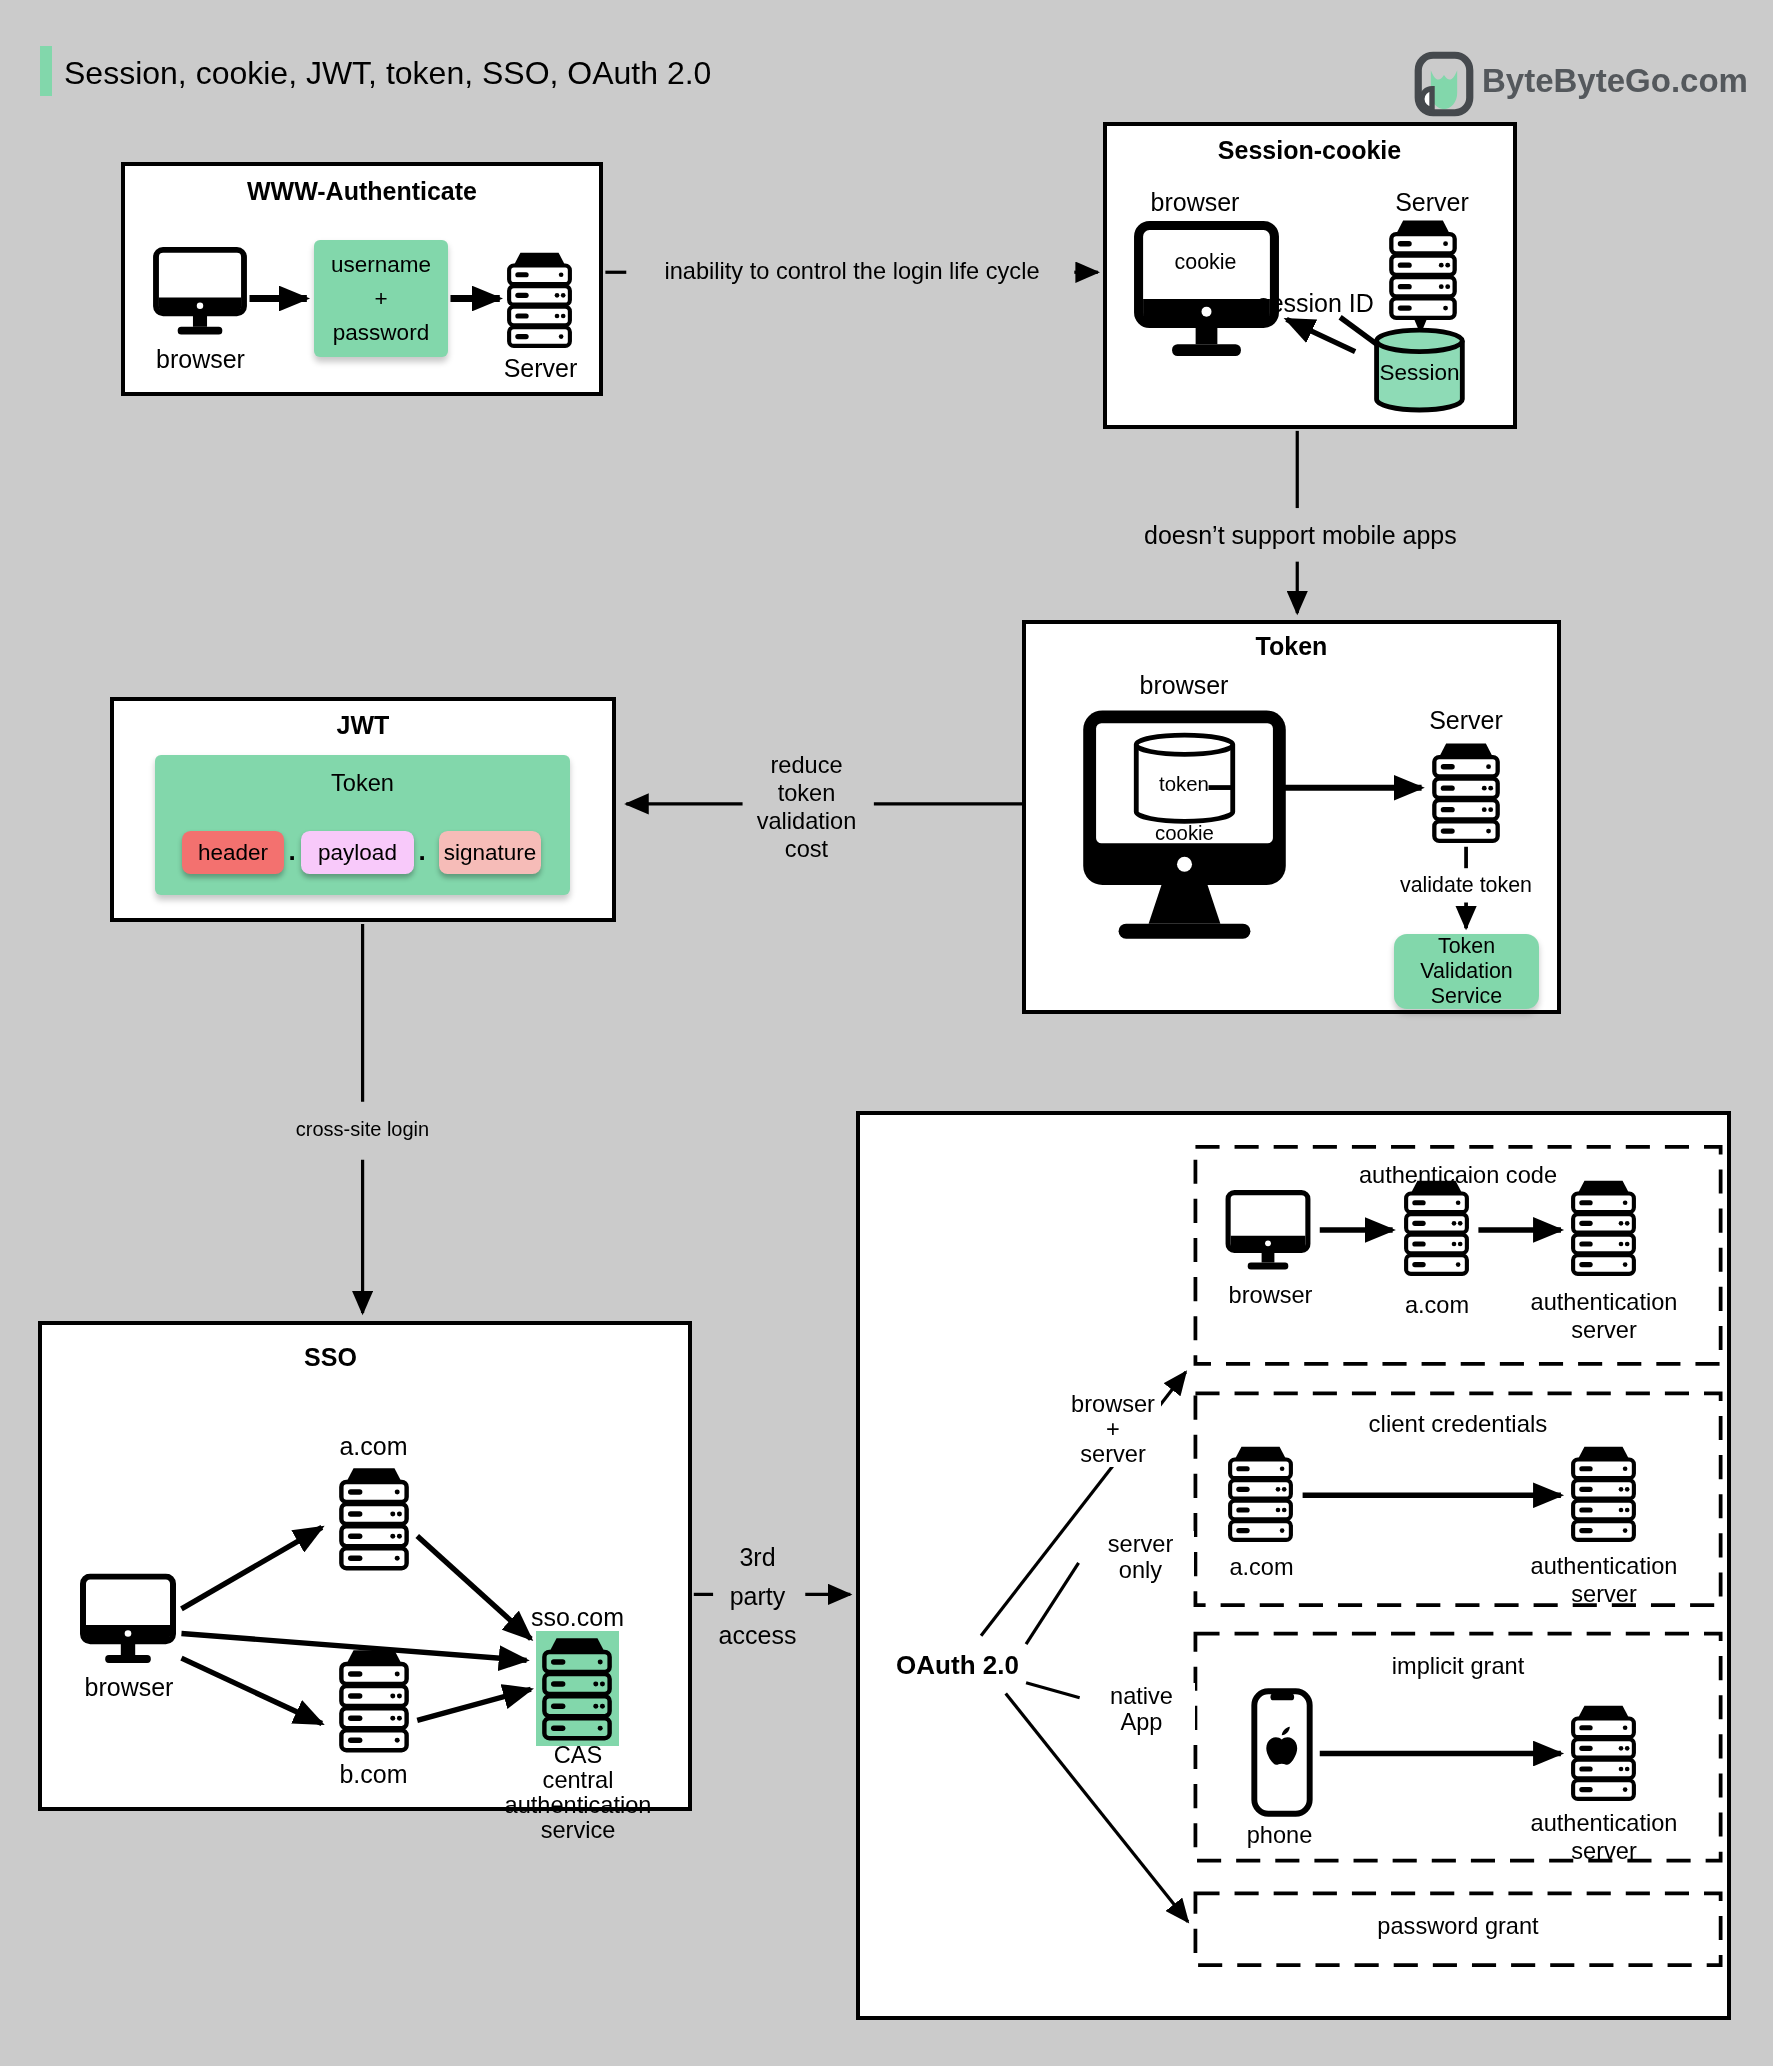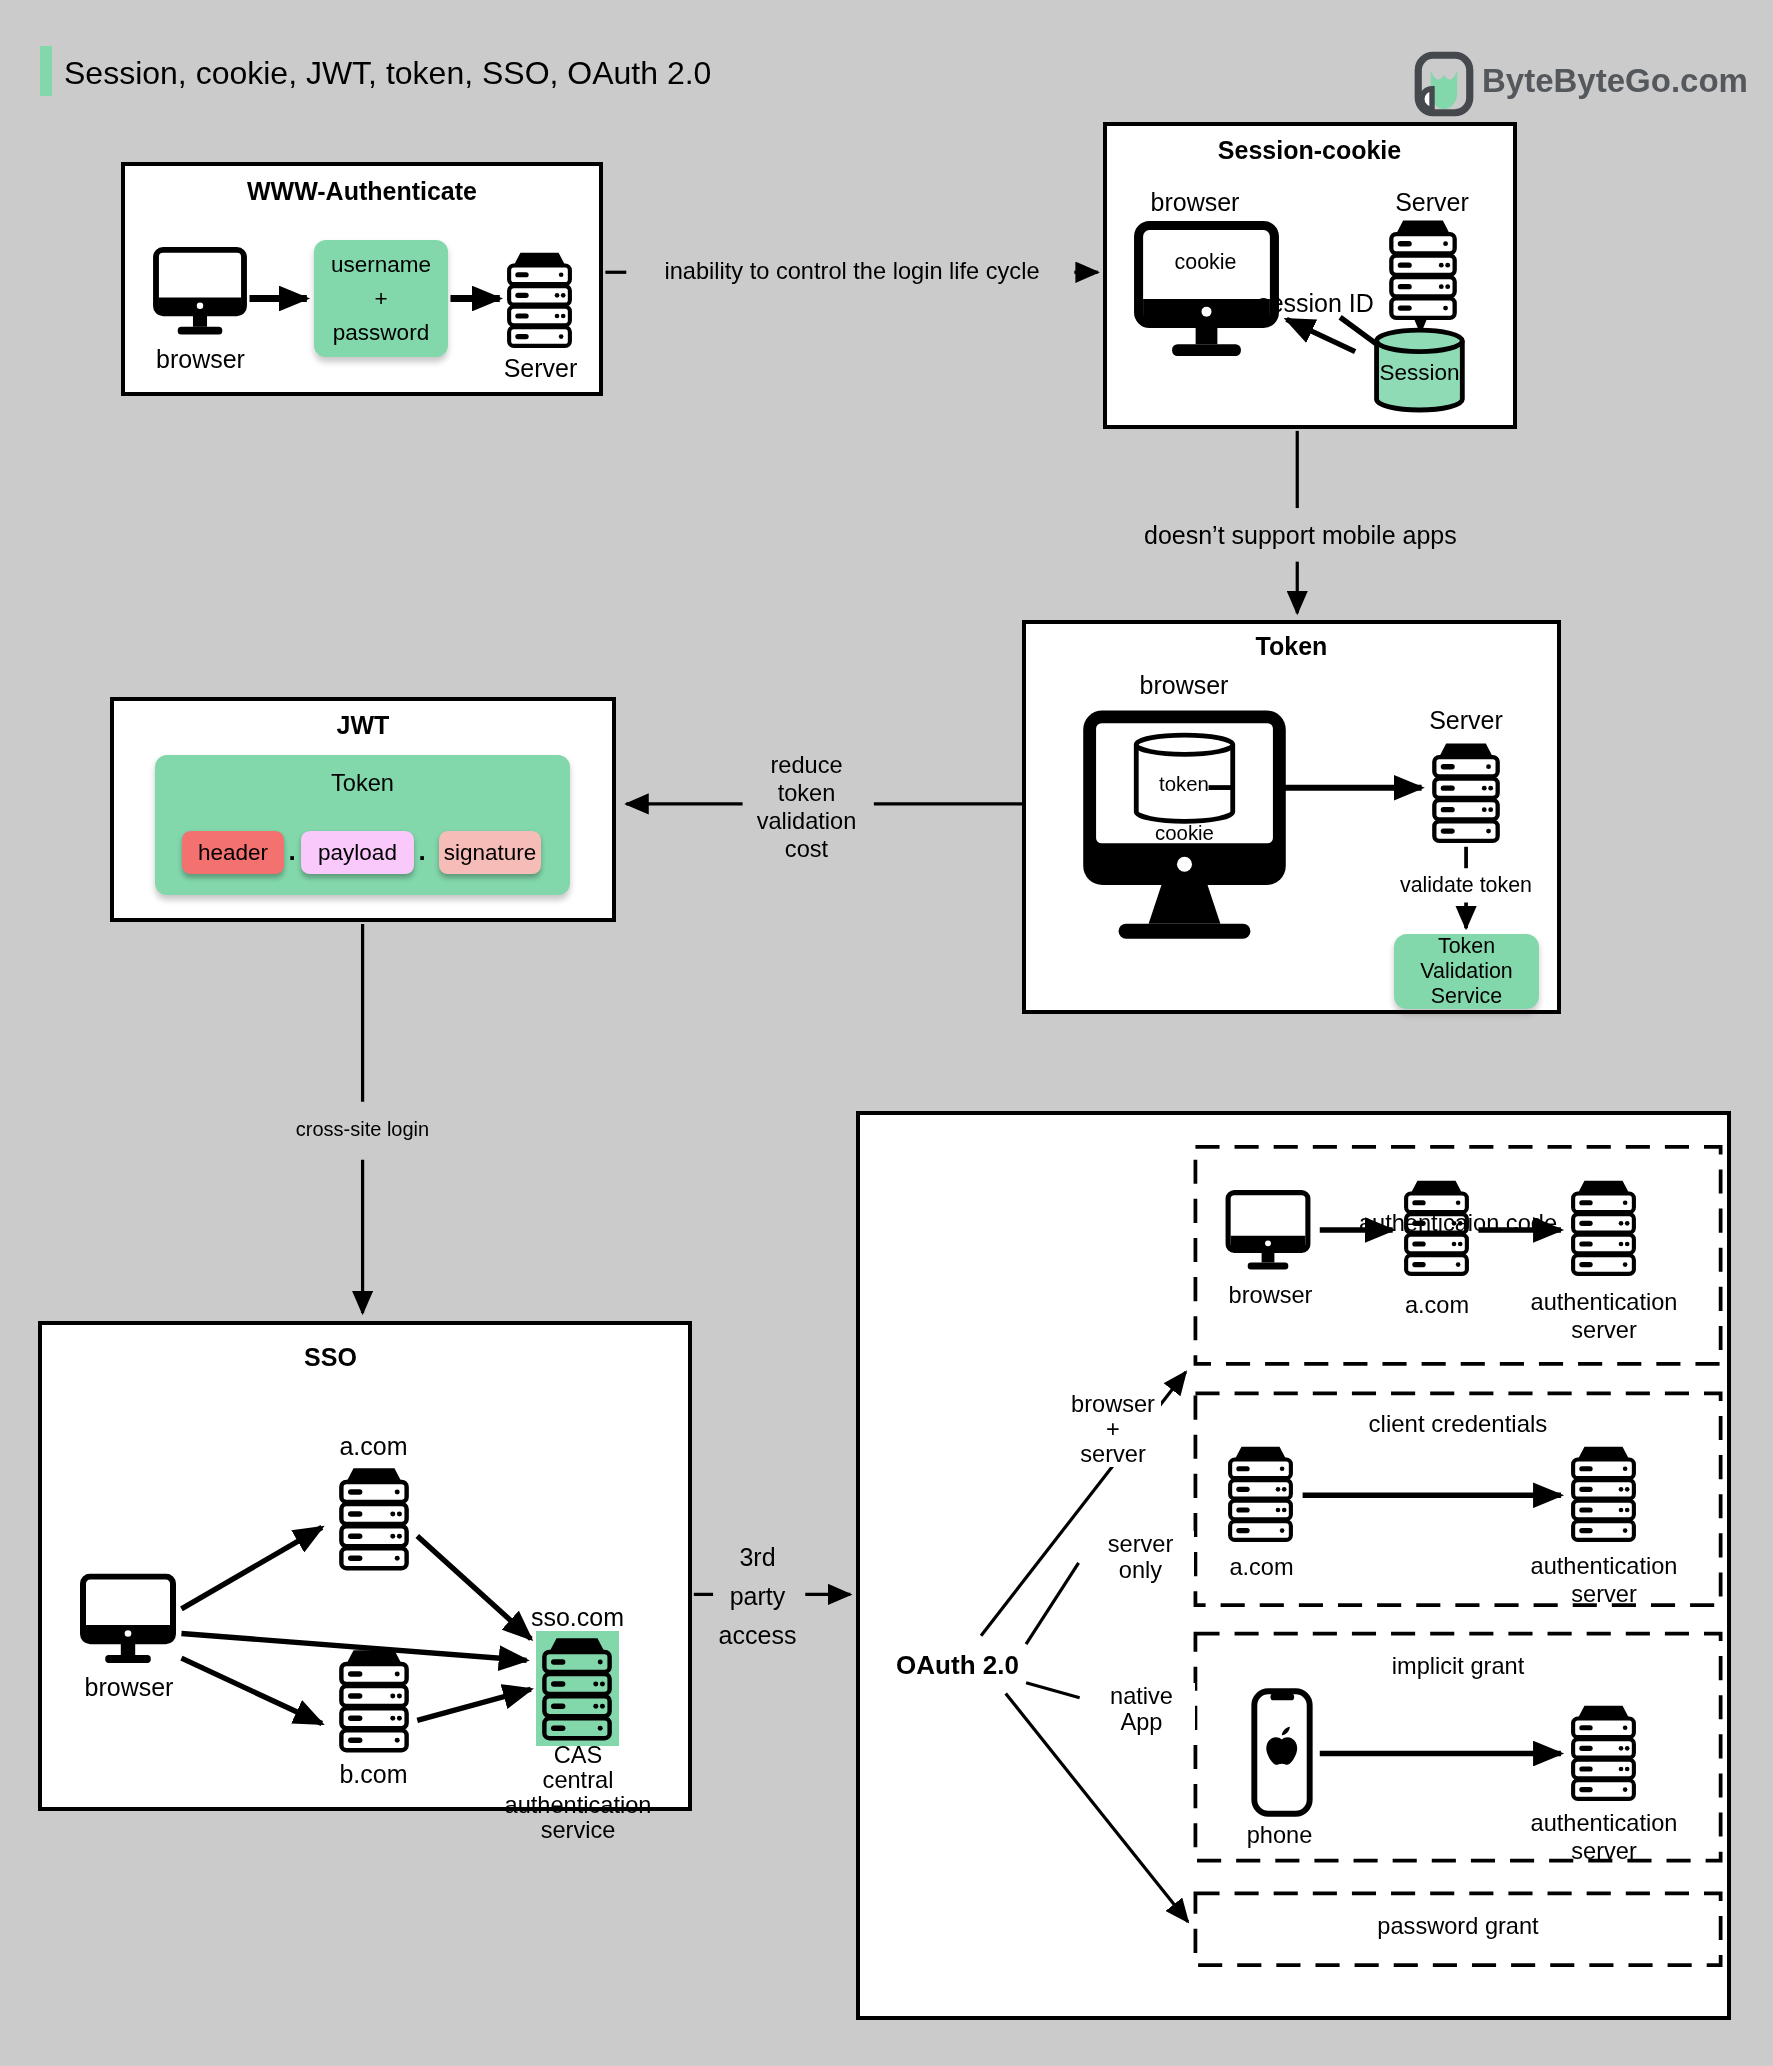--- a/index.html
+++ b/index.html
@@ -4,21 +4,21 @@
 <style>
   html,body{margin:0;padding:0;background:#cbcbcb;}
   #canvas{position:relative;width:1774px;height:2066px;background:#cbcbcb;overflow:hidden;
           font-family:"Liberation Sans",sans-serif;color:#000;}
   .box{position:absolute;background:#fff;border:4.3px solid #000;box-sizing:border-box;}
   .lbl{position:absolute;text-align:center;white-space:nowrap;}
   .lbl span{display:block;}
   .bold{font-weight:bold;}
   .ic{position:absolute;}
   svg.layer{position:absolute;left:0;top:0;pointer-events:none;}
-  .greenbox{position:absolute;background:#82d7ab;border-radius:12px;box-shadow:0 4.3px 6.4px rgba(0,0,0,.22);}
+  .greenbox{position:absolute;background:#82d7ab;border-radius:6px;box-shadow:0 4.3px 6.4px rgba(0,0,0,.22);}
   .chip{position:absolute;height:43px;line-height:43px;text-align:center;font-size:22.5px;
         border-radius:8.6px;box-shadow:0 3.8px 5.4px rgba(0,0,0,.28);}
   .dot{position:absolute;width:16px;text-align:center;font-size:26px;font-weight:bold;}
   .whitebg{background:#fff;}
   .graybg{background:#cbcbcb;}
 </style>
 </head>
 <body>
 
 <div id="canvas">
@@ -304,21 +304,21 @@
   </div>
   <div class="lbl whitebg" style="left:1087px;top:1531px;width:107px;font-size:23.6px;line-height:26px;">
     <span>server</span>
     <span>only</span>
   </div>
   <div class="lbl whitebg" style="left:1088px;top:1683px;width:107px;font-size:23.6px;line-height:26px;">
     <span>native</span>
     <span>App</span>
   </div>
 
-  <div class="lbl" style="left:1276px;top:1162px;width:364px;font-size:23.6px;margin-top:48px;">authenticaion code</div>
+  <div class="lbl" style="left:1276px;top:1162px;width:364px;font-size:23.6px;">authenticaion code</div>
   <div class="lbl" style="left:1217px;top:1282px;width:107px;font-size:23.6px;">browser</div>
   <div class="lbl" style="left:1382px;top:1292px;width:110px;font-size:23.6px;">a.com</div>
   <div class="lbl" style="left:1518px;top:1288px;width:172px;font-size:23.6px;line-height:28px;">
     <span>authentication</span>
     <span>server</span>
   </div>
 
   <div class="lbl" style="left:1297px;top:1410px;width:322px;font-size:24px;">client credentials</div>
   <div class="lbl" style="left:1201px;top:1554px;width:121px;font-size:23.6px;">a.com</div>
   <div class="lbl" style="left:1518px;top:1552px;width:172px;font-size:23.6px;line-height:28px;">

